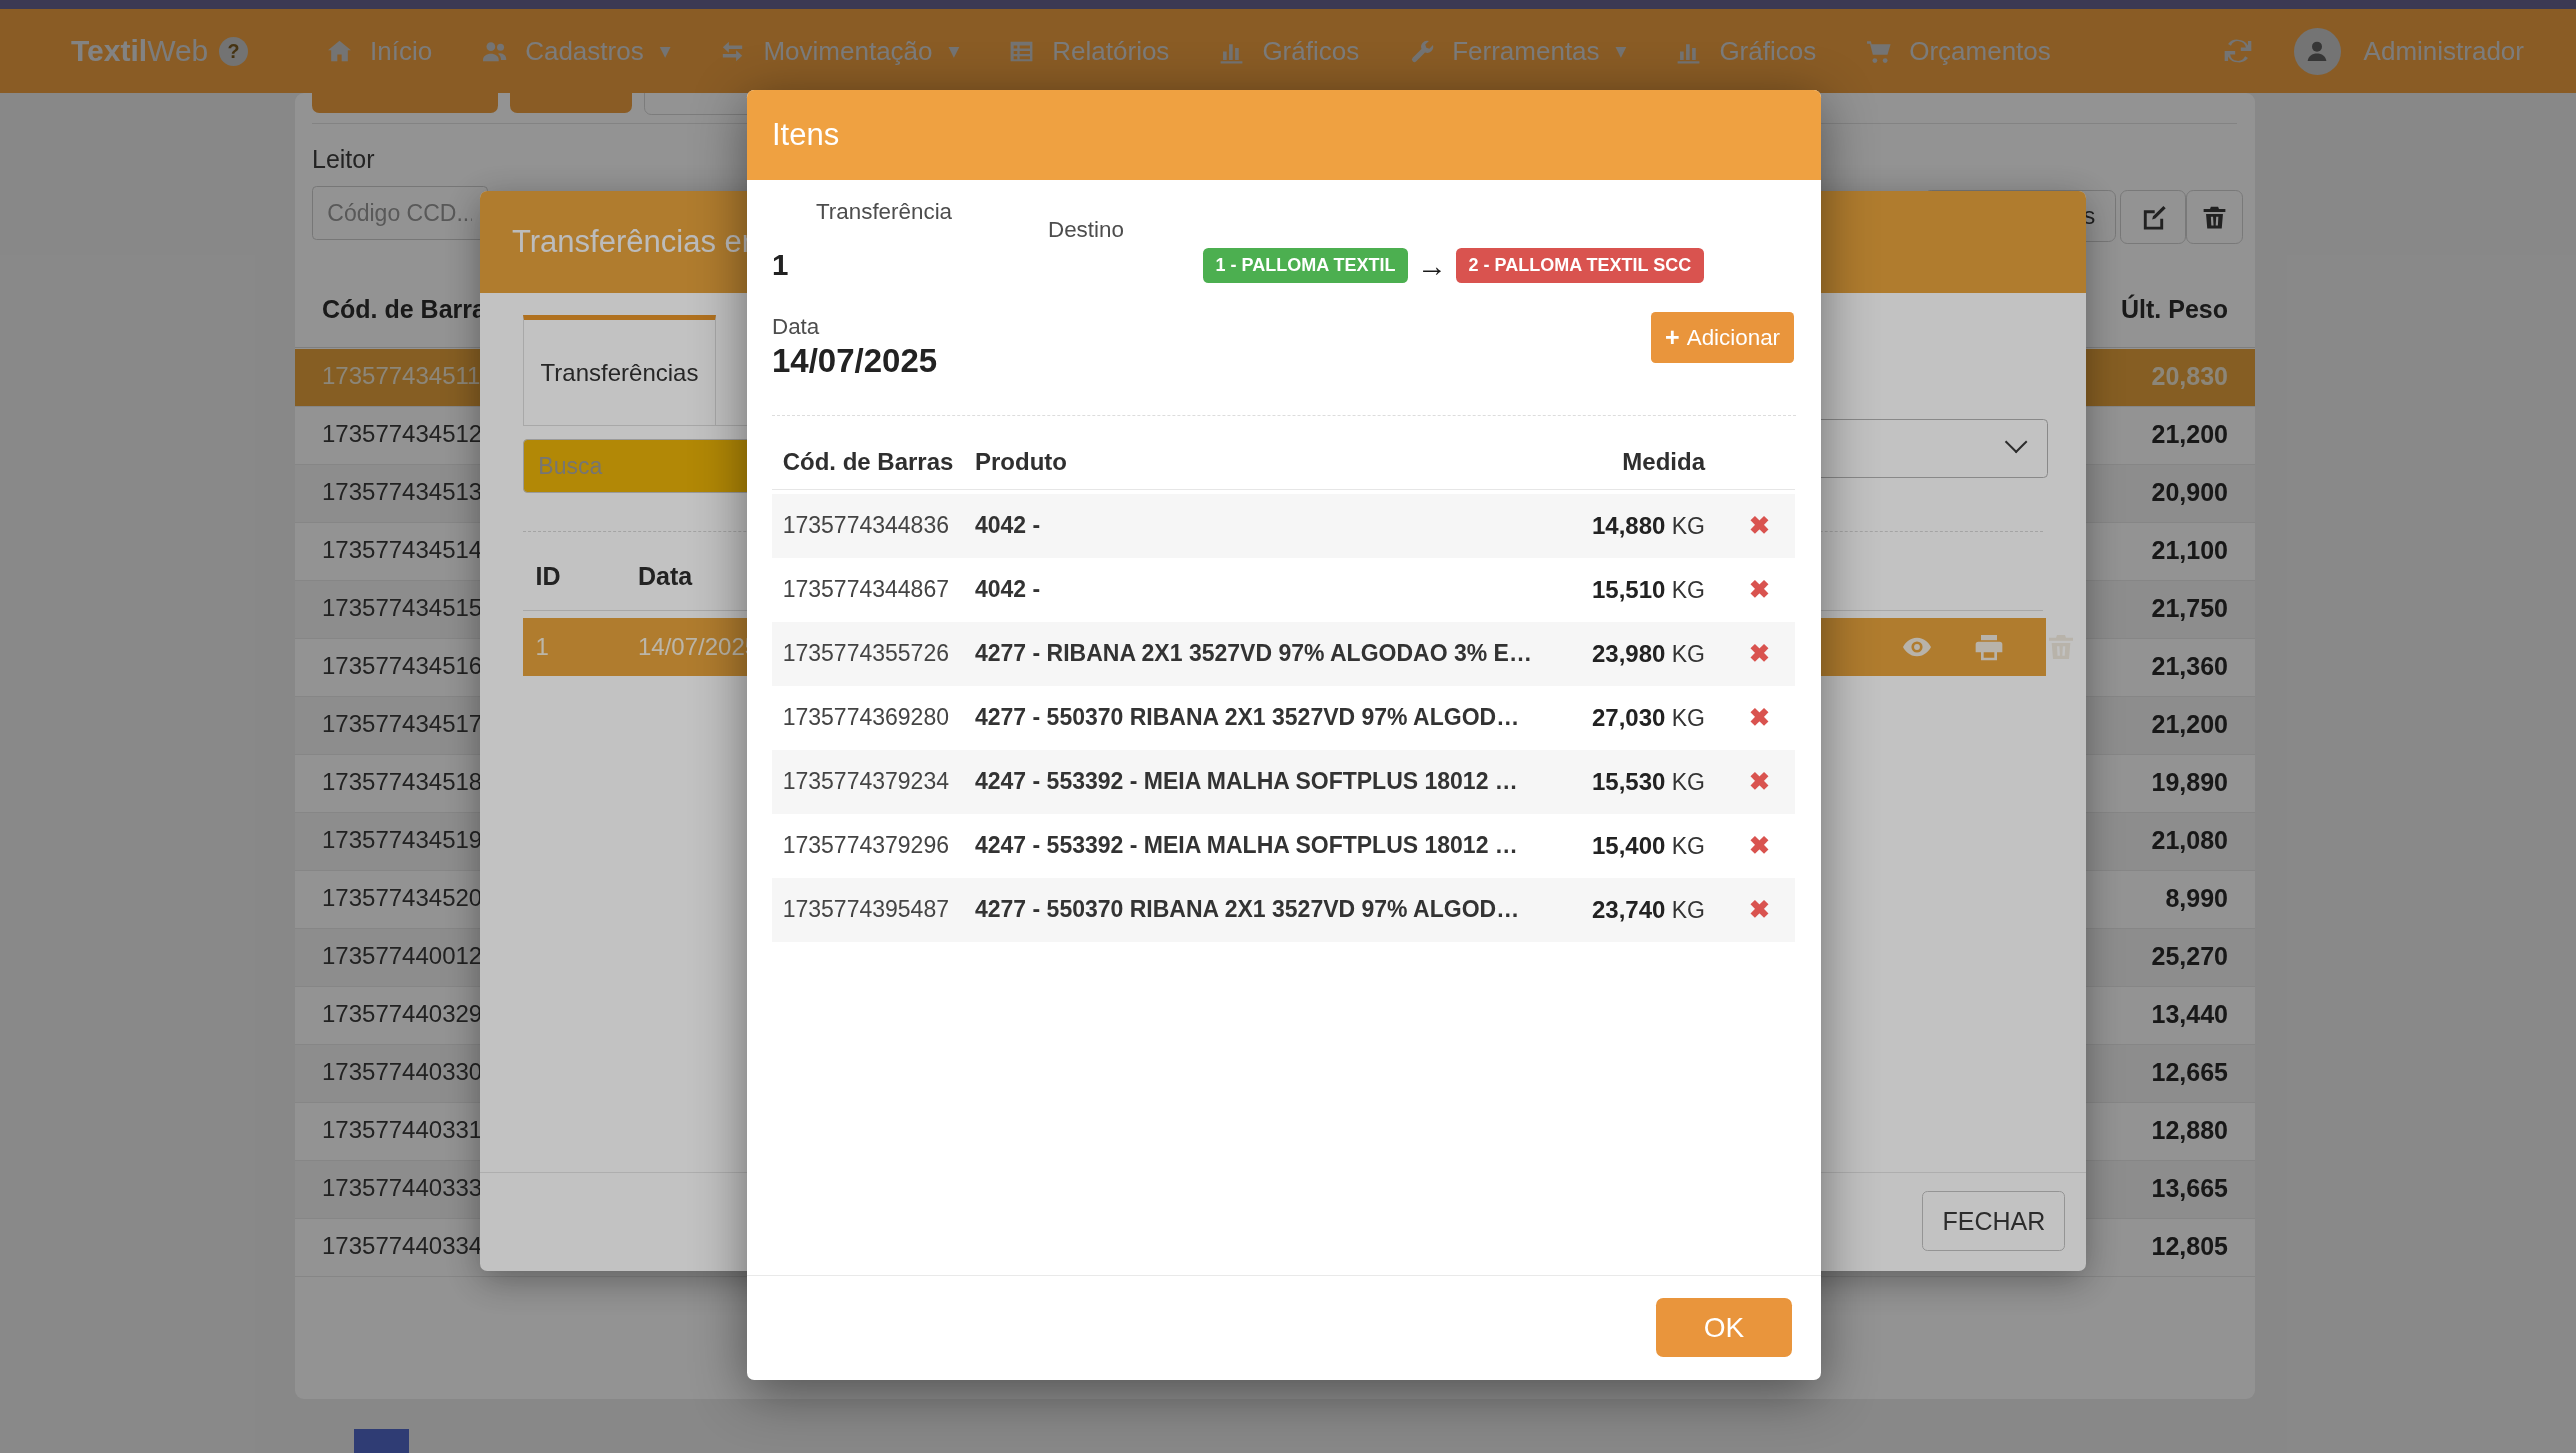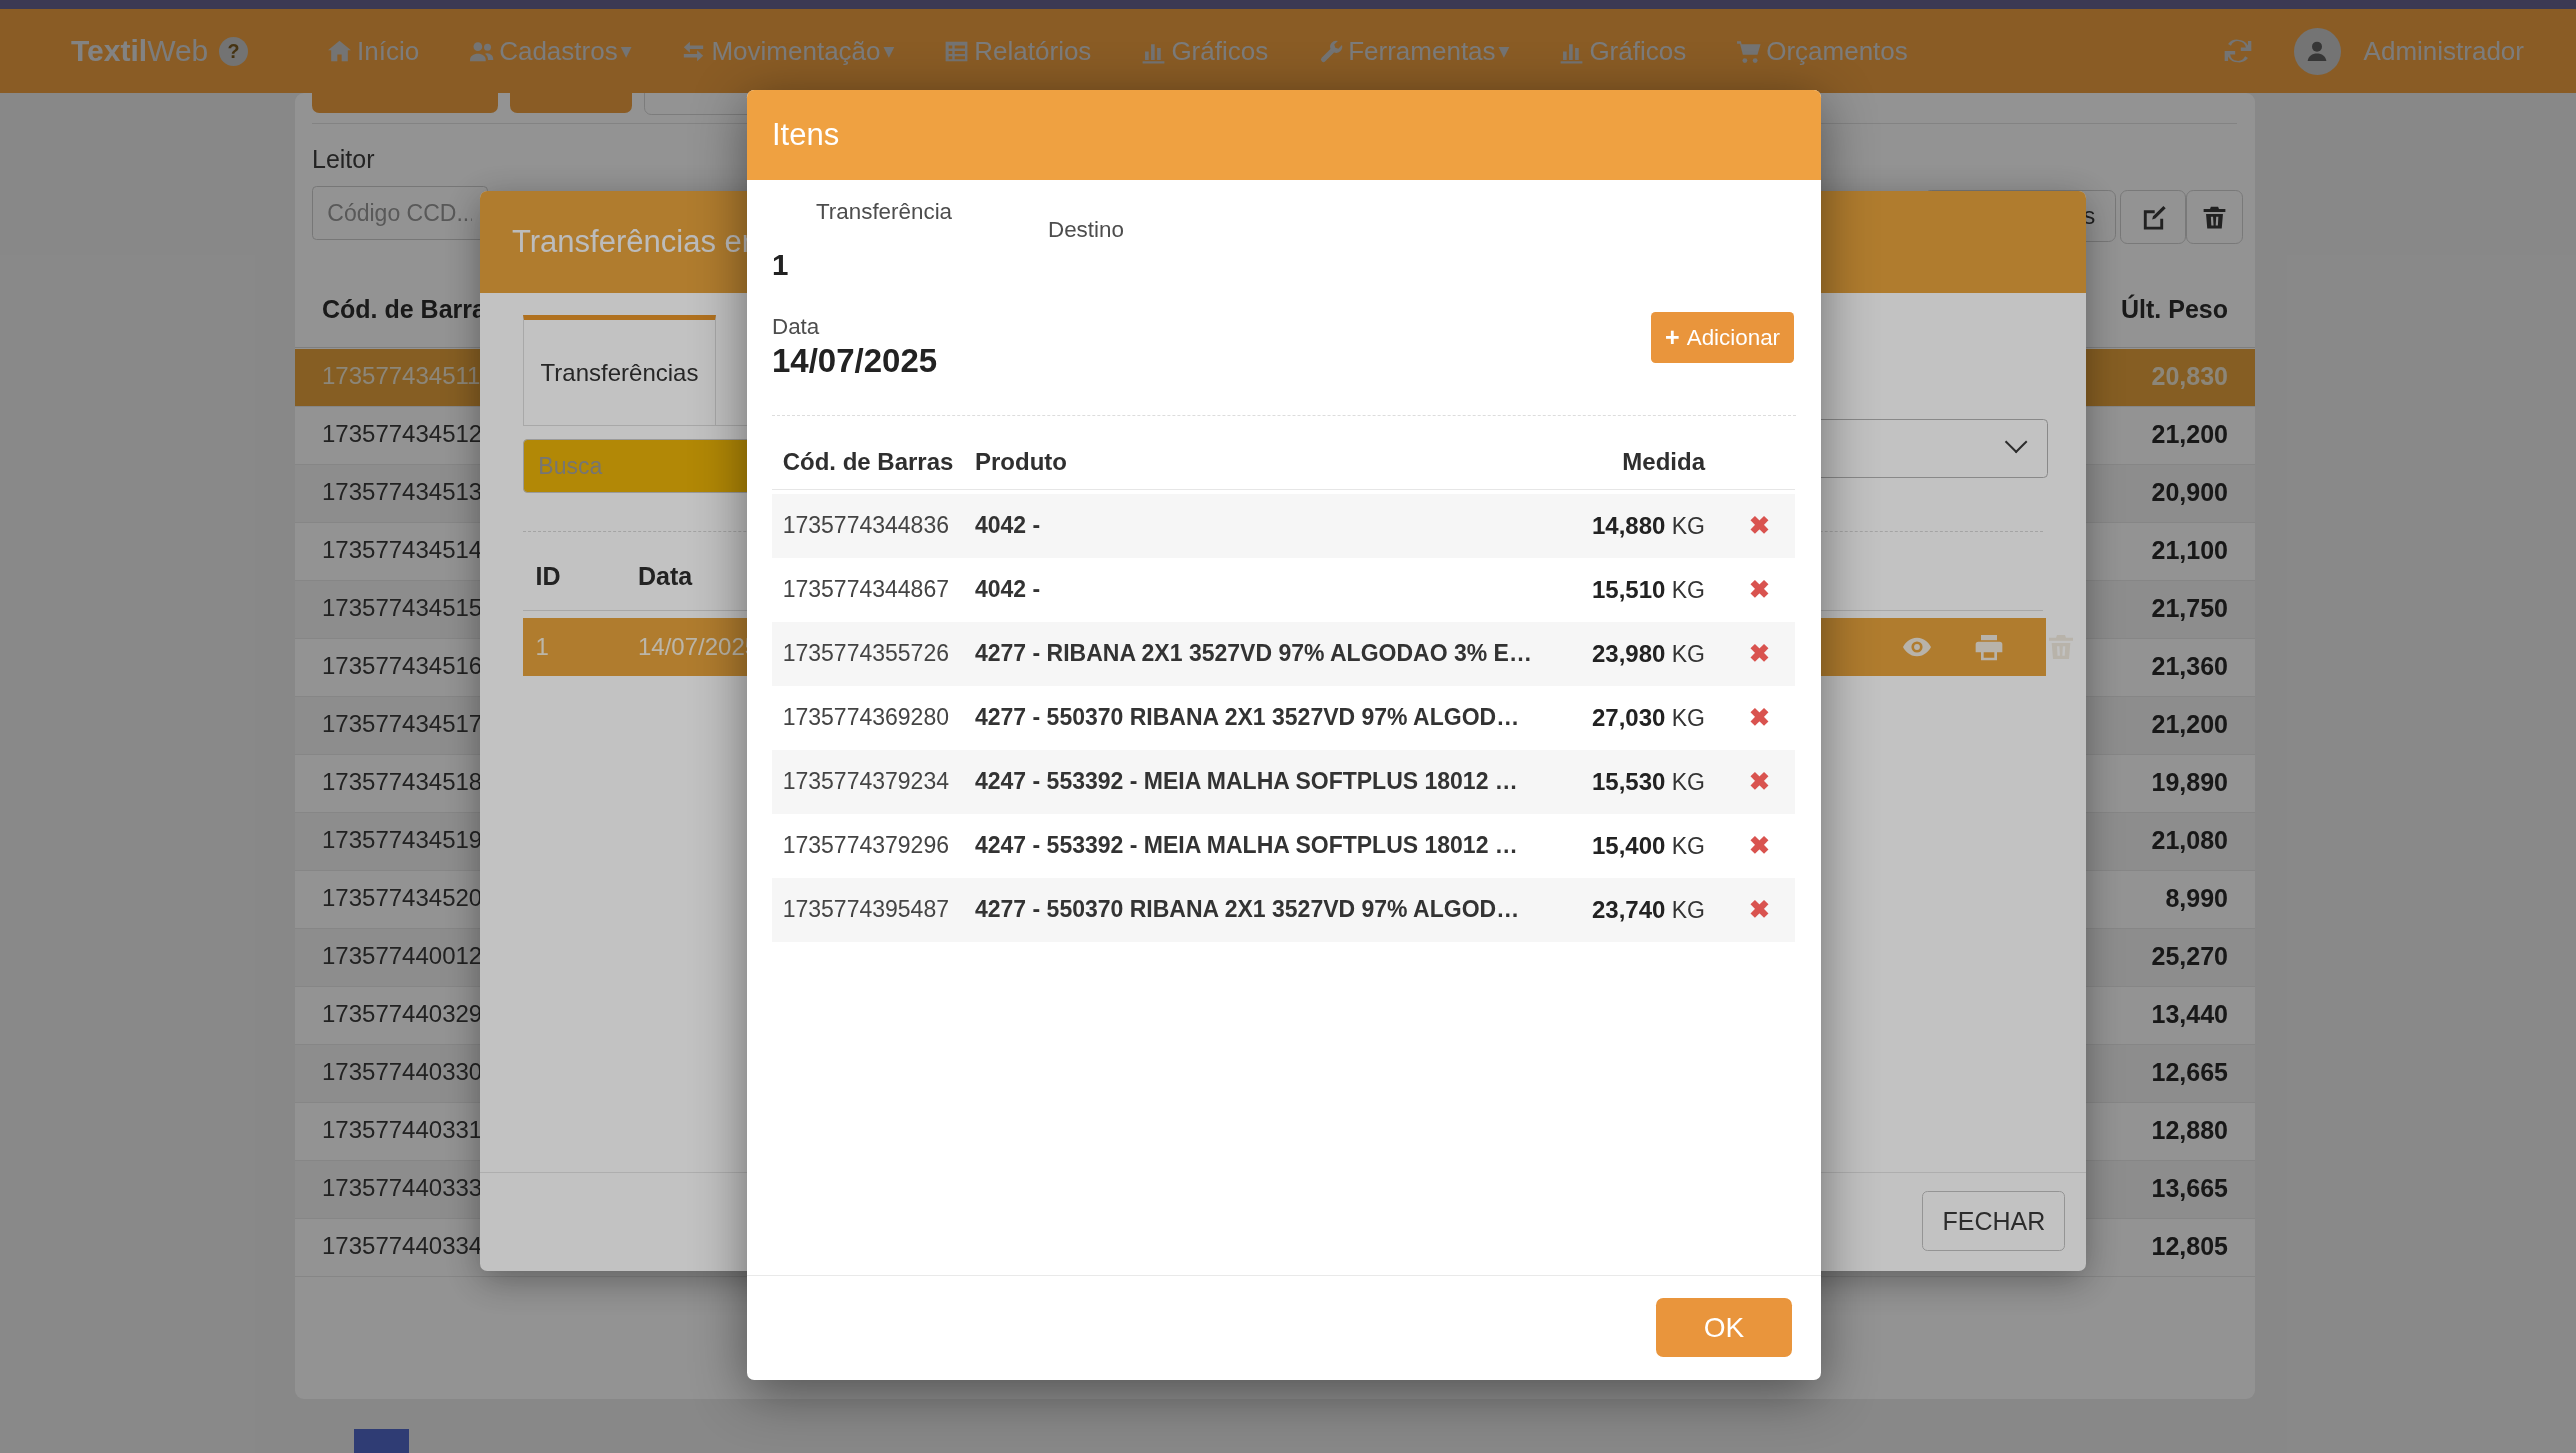--- a/index.html
+++ b/index.html
@@ -9,21 +9,21 @@
   
   .topstrip{position:absolute;top:0;left:0;width:100%;height:9px;background:#6a6590;z-index:1;}
   .navbar{position:absolute;top:9px;left:0;width:100%;height:84px;background:#efa141;z-index:1;
           display:flex;align-items:center;color:#d6d6d6;}
   .brand{margin-left:71px;font-size:30px;display:flex;align-items:center;gap:10.7px;white-space:nowrap;}
   .brand .b1{font-weight:bold;color:#e3e3e3;}
   .brand .b2{font-weight:normal;color:#d8d8d8;}
   .qbadge{width:29px;height:29px;border-radius:50%;background:#c7c7c7;color:#7a5a20;
           font-weight:bold;font-size:19.7px;display:flex;align-items:center;justify-content:center;}
   .nav-left{display:flex;gap:48px;margin-left:77px;align-items:center;}
-  .nav-item{display:flex;align-items:center;gap:3px;font-size:26px;cursor:pointer;white-space:nowrap;}
+  .nav-item{display:flex;align-items:center;gap:16px;font-size:26px;cursor:pointer;white-space:nowrap;}
   .nv-ic{width:29px;height:29px;fill:#c9c9c9;}
   .caret{font-size:21.5px;color:#c9c9c9;}
   .nav-right{position:absolute;right:52px;display:flex;align-items:center;gap:39px;}
   .avatar{width:47px;height:47px;border-radius:50%;background:#c9c9c9;display:flex;align-items:center;justify-content:center;}
   .avatar svg{width:30px;height:30px;fill:#5f5f5f;}
   .adm{font-size:26px;color:#d8d8d8;margin-left:-16px;}
 
   
   .card{position:absolute;left:295px;top:93px;width:1960px;height:1306px;background:#ffffff;
         border-radius:9px;overflow:hidden;z-index:1;}
@@ -351,20 +351,25 @@
 
   <div class="modal-i">
     <div class="mi-head">
       <span class="mi-title">Itens</span>
     </div>
 
     <span class="ilabel" style="left:25px;top:109px;margin-left:44px;">Transferência</span>
     <span class="ivalue" style="left:25px;top:158px;">1</span>
     <span class="ilabel" style="left:301px;top:127px;">Destino</span>
 
+    <div class="badges">
+      <span class="badge g">1 - PALLOMA TEXTIL</span>
+      <span class="barrow">→</span>
+      <span class="badge r">2 - PALLOMA TEXTIL SCC</span>
+    </div>
 
     <span class="ilabel" style="left:25px;top:224px;">Data</span>
     <span class="ivalue" style="left:25px;top:252px;font-size:33px;">14/07/2025</span>
 
     <button class="adicionar">
       <span class="plus">+</span>
       <span>Adicionar</span>
     </button>
 
     <div class="idash"></div>

